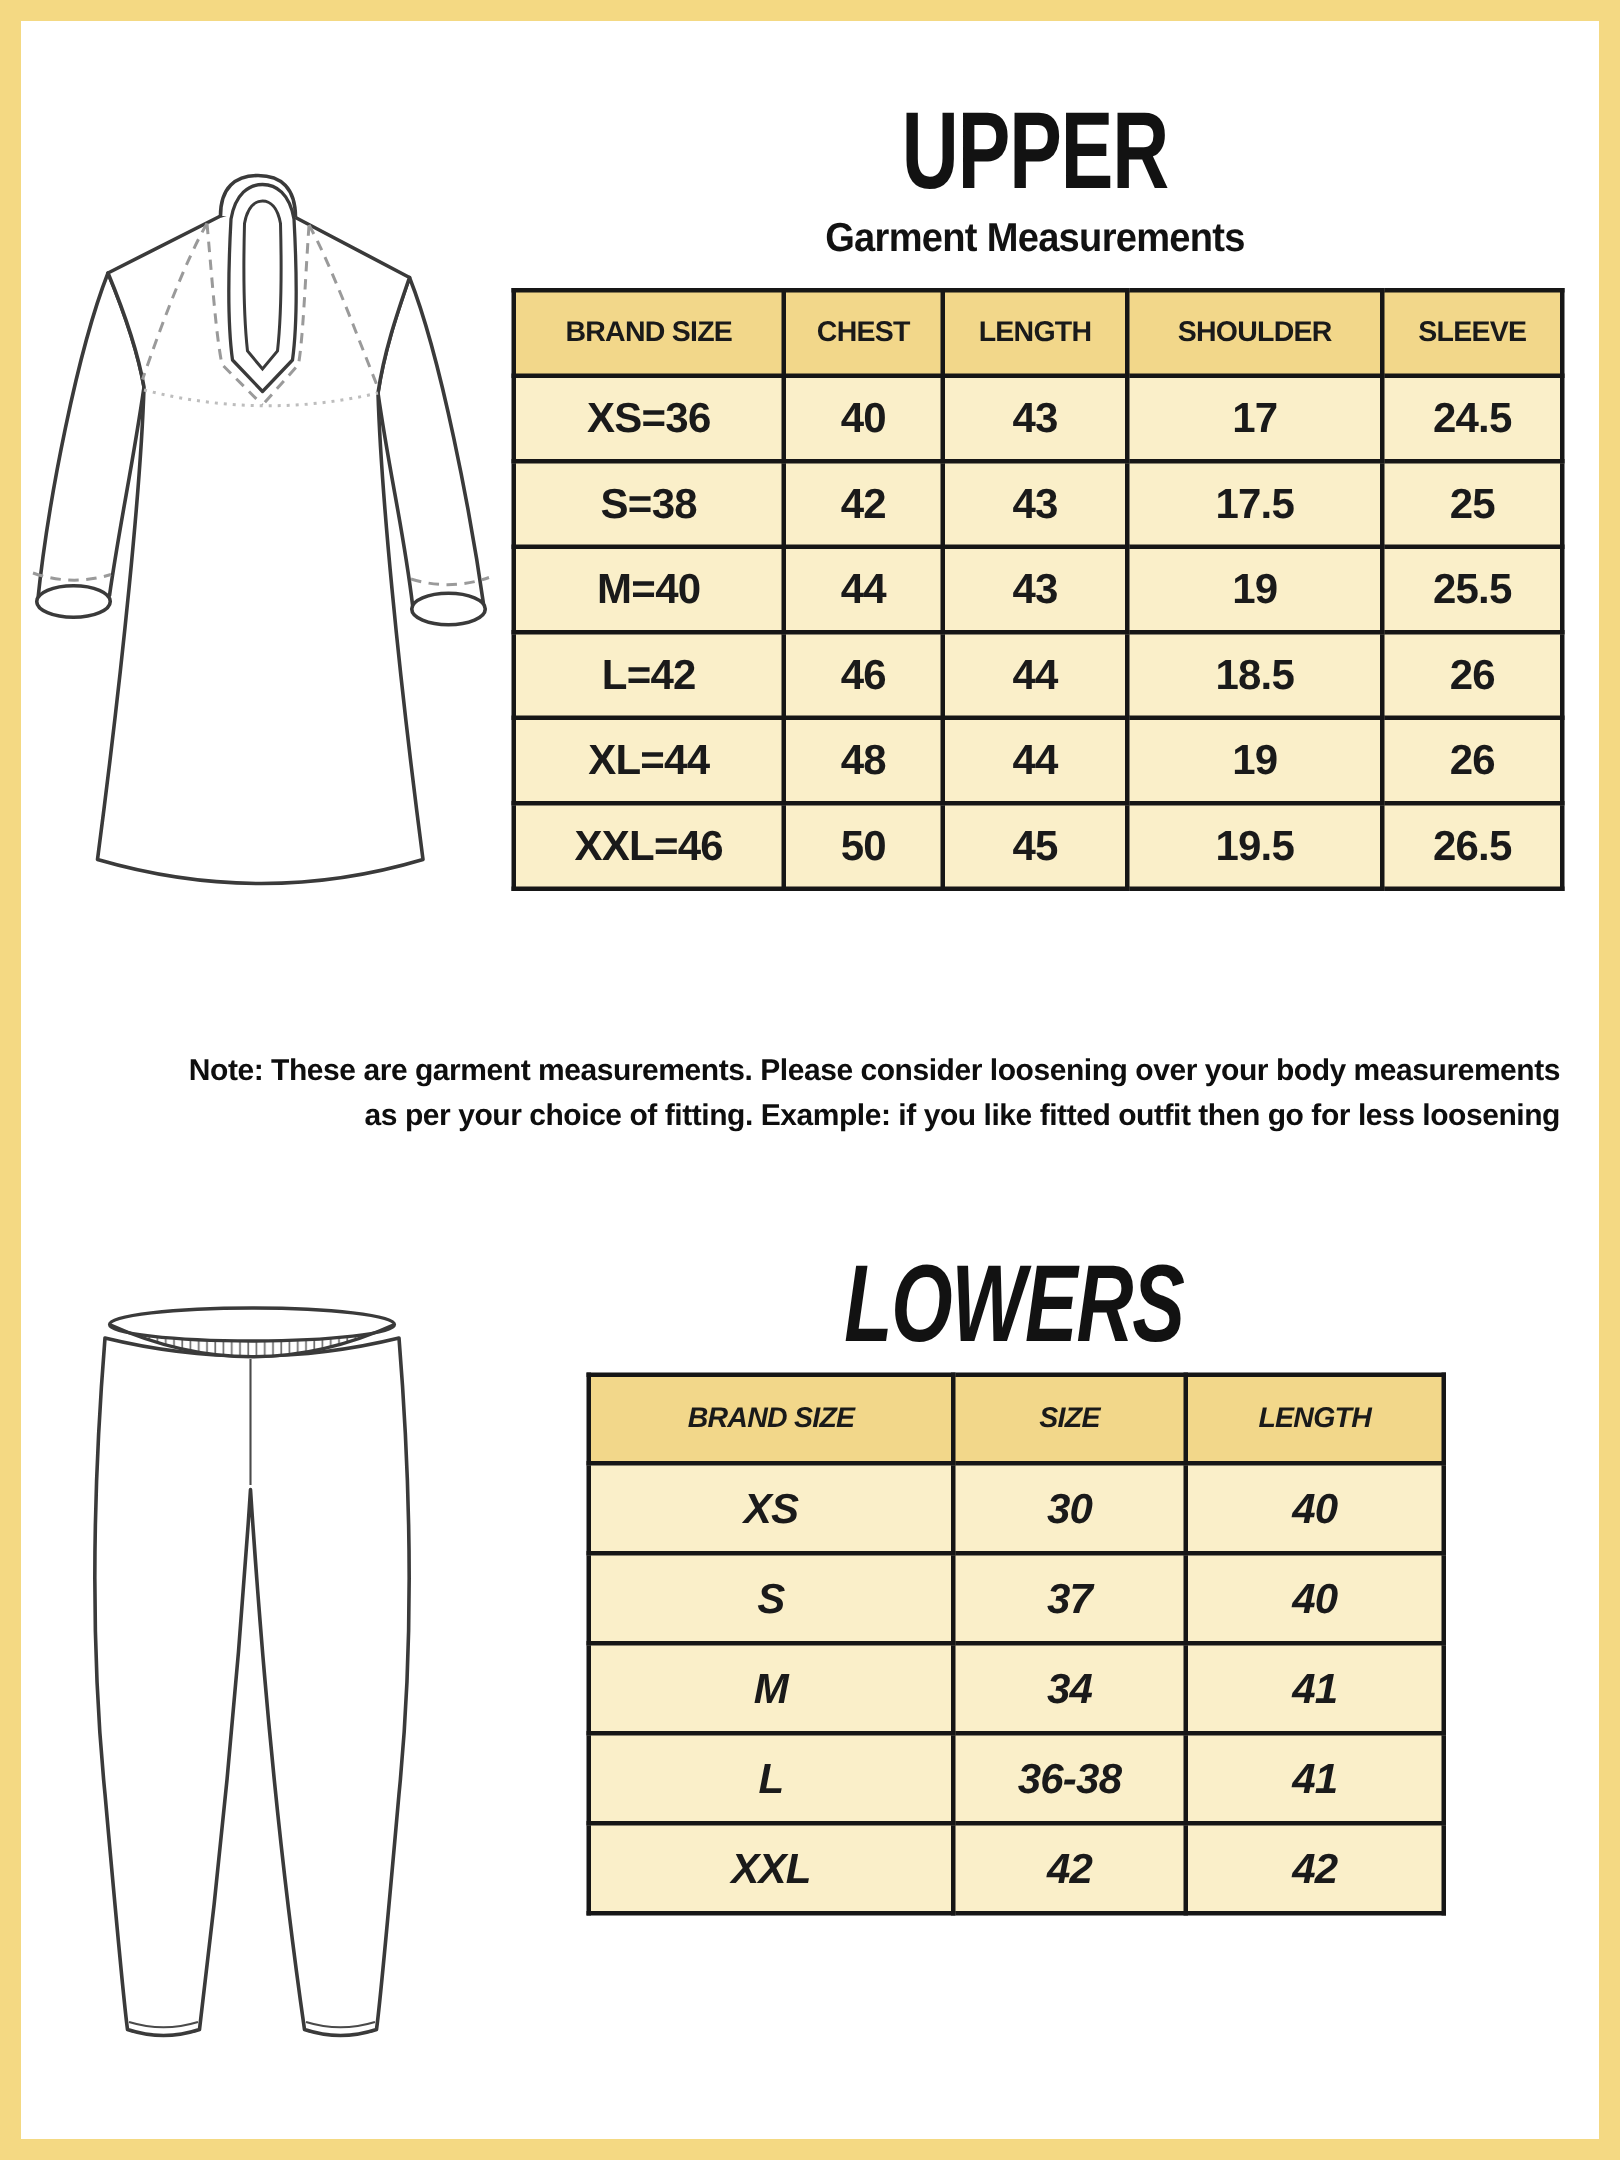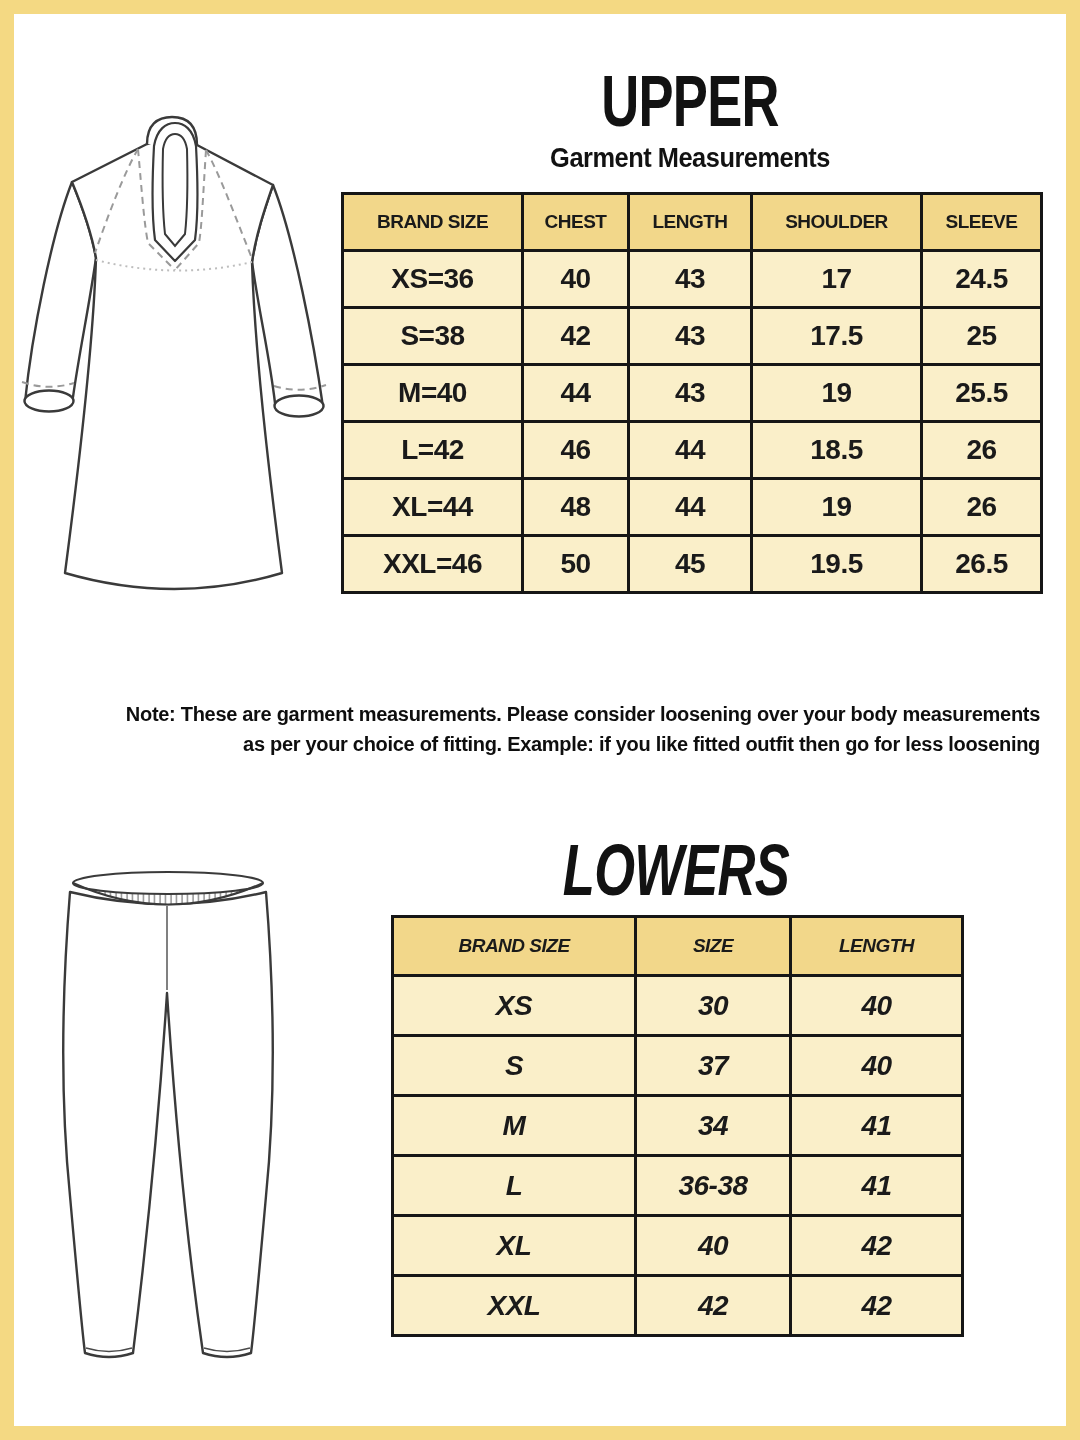--- a/index.html
+++ b/index.html
@@ -222,24 +222,19 @@
           <td>M</td>
           <td>34</td>
           <td>41</td>
         </tr>
         <tr>
           <td>L</td>
           <td>36-38</td>
           <td>41</td>
         </tr>
         <tr>
-          <td>XL</td>
-          <td>40</td>
-          <td>42</td>
-        </tr>
-        <tr>
           <td>XXL</td>
           <td>42</td>
           <td>42</td>
         </tr>
       </tbody>
   </table>
 </div>
 
 </body></html>

